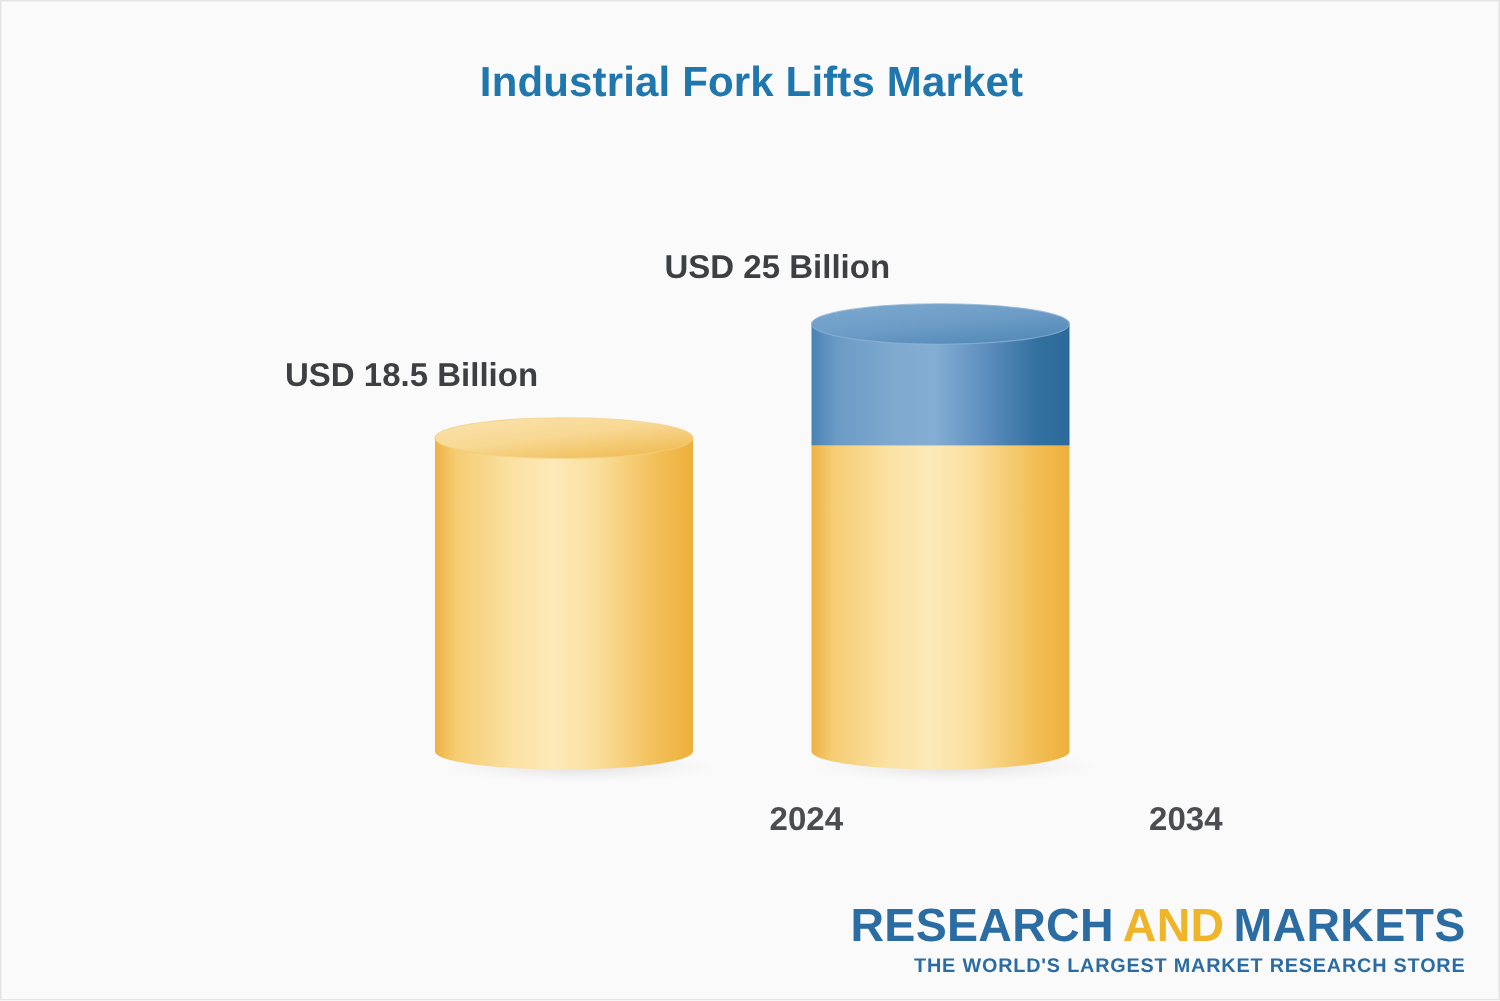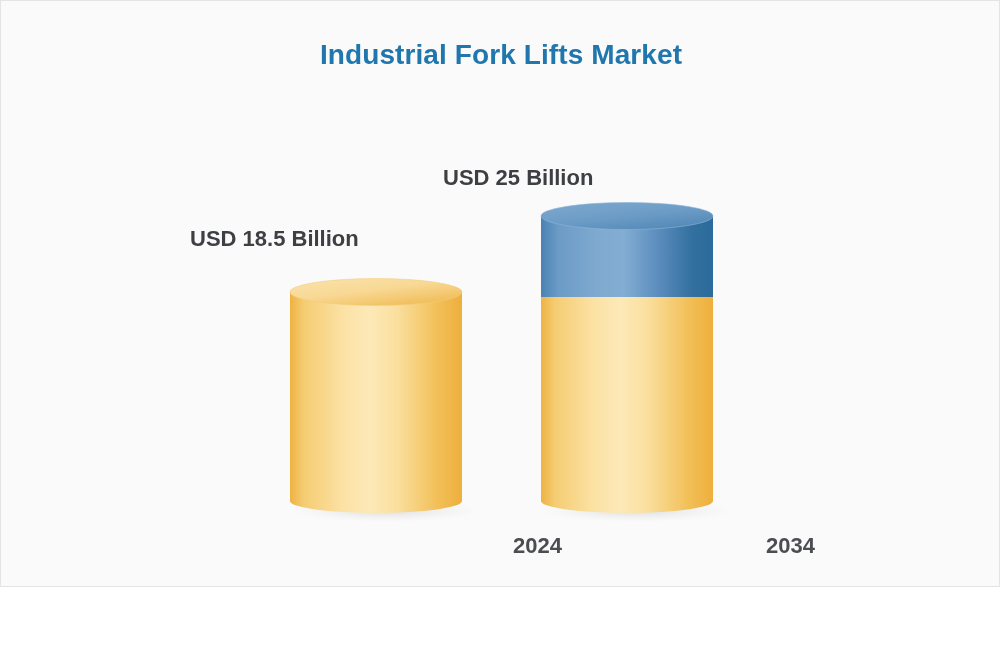--- a/index.html
+++ b/index.html
@@ -7,21 +7,21 @@
     padding: 0;
     background: #ffffff;
   }
   body {
     font-family: "Liberation Sans", sans-serif;
   }
 
   #canvas {
     position: relative;
     width: 1000px;
-    height: 587px;
+    height: 667px;
     background: #fafafa;
     border: 1px solid #e4e4e4;
     box-sizing: border-box;
     overflow: hidden;
   }
 
   
   #chart-title {
     position: absolute;
     left: 0;
@@ -113,21 +113,21 @@
 
 <div id="canvas">
 
   <div id="chart-title">Industrial Fork Lifts Market</div>
 
 
   <div id="plot-area">
 
     <div class="bar-group">
 
-      <div class="value-label" style="left:189px; top:225px; width:372px;">USD 18.5 Billion</div>
+      <div class="value-label" style="left:189px; top:236px; width:372px;">USD 18.5 Billion</div>
 
       <svg class="cylinder-svg" style="left:281px; top:272px;" width="196" height="250" viewBox="0 0 196 250">
         <defs>
           <linearGradient id="bodyYellow2024" x1="0" y1="0" x2="1" y2="0">
             <stop offset="0%" stop-color="#eeb243"></stop>
             <stop offset="8%" stop-color="#f5cc72"></stop>
             <stop offset="30%" stop-color="#fbe1a3"></stop>
             <stop offset="46%" stop-color="#fde9b8"></stop>
             <stop offset="62%" stop-color="#fadf9e"></stop>
             <stop offset="86%" stop-color="#f2bf57"></stop>
@@ -204,15 +204,19 @@
         <ellipse cx="94" cy="19" rx="86" ry="13.5" fill="none" stroke="#8db3d6" stroke-width="0.8" opacity="0.75"></ellipse>
       </svg>
 
       <div class="category-label" style="left:442px; top:532px; width:372px;">2034</div>
     </div>
 
   </div>
 
 
   <div id="brand-logo">
+    <div id="brand-wordmark">
+      <span class="brand-blue">RESEARCH</span><span class="brand-gold" style="margin:0 6px;">AND</span><span class="brand-blue">MARKETS</span>
+    </div>
+    <div id="brand-tagline">THE WORLD'S LARGEST MARKET RESEARCH STORE</div>
   </div>
 
 </div>
 
 </body></html>

